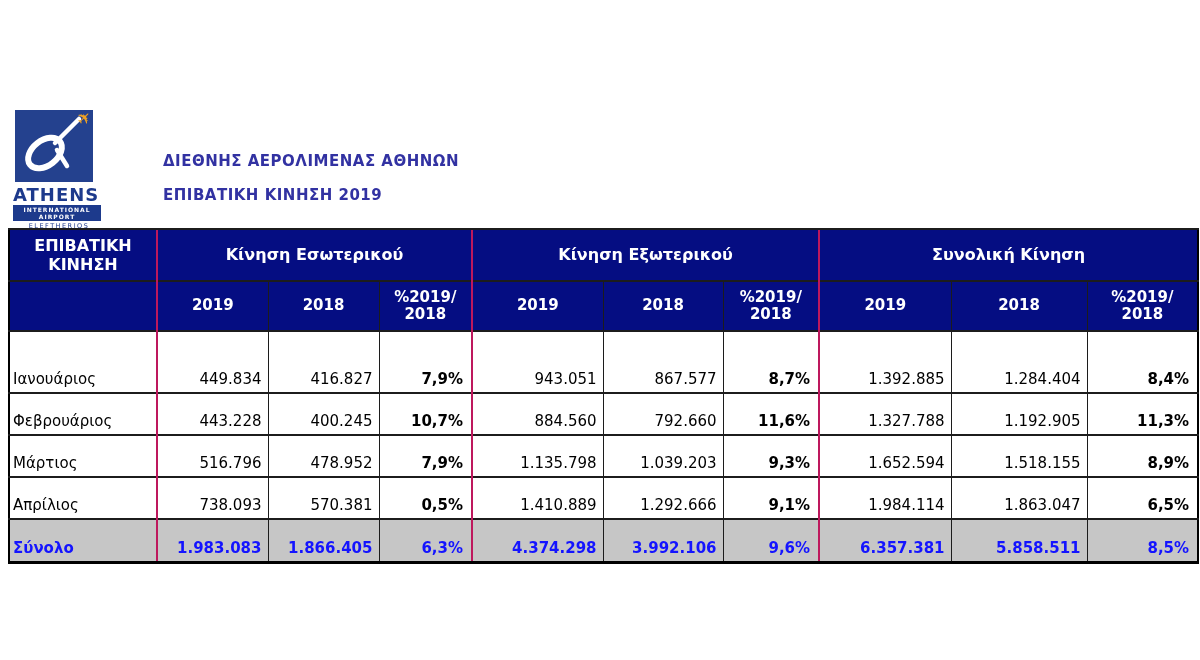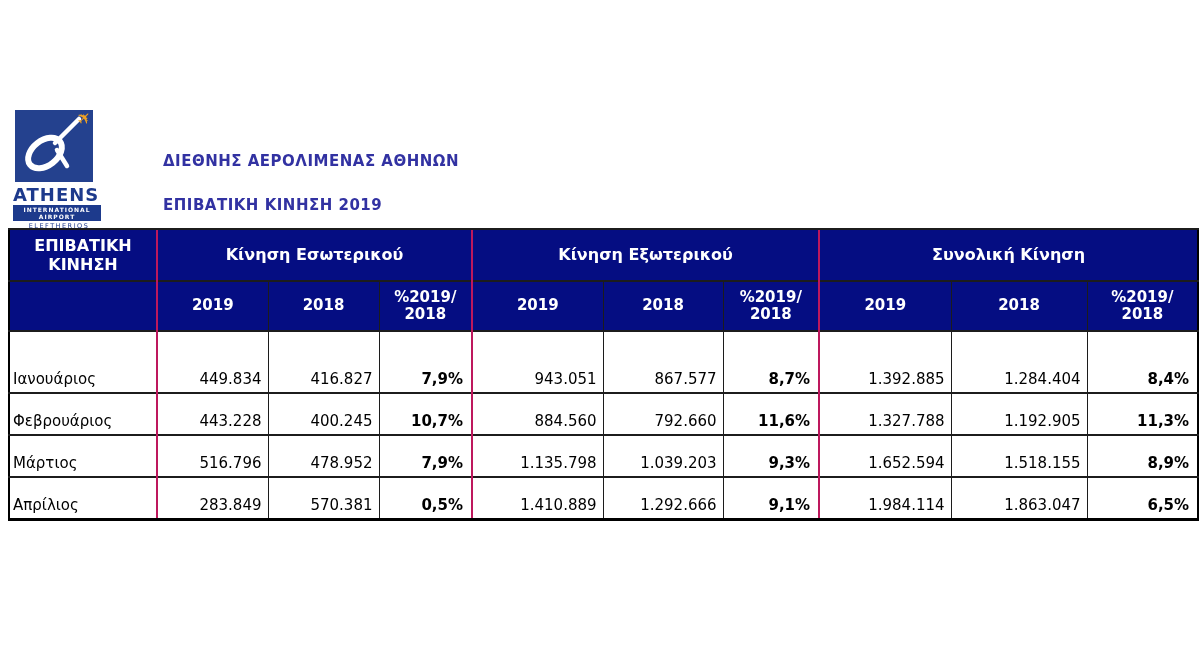--- a/index.html
+++ b/index.html
@@ -38,21 +38,21 @@
     color: #1d3a8c; font-size: 6.5px; letter-spacing: 1.5px;
     margin-top: 1px; text-align: center; width: 92px;
   }
 
   
   .doc-title {
     position: absolute; left: 163px;
     color: #3232a2; font-weight: bold; font-size: 15px; letter-spacing: 0.5px;
   }
   .doc-title.t1 { top: 152px; }
-  .doc-title.t2 { top: 196px; }
+  .doc-title.t2 { top: 186px; }
 
   
   .traffic-table {
     position: absolute; left: 8px; top: 228px;
     border-collapse: collapse; table-layout: fixed; width: 1189px;
     border: 2px solid #000;
     border-bottom-width: 3px;
     font-size: 15px; color: #000;
   }
   .traffic-table td {
@@ -182,27 +182,39 @@
       <td class="num bl2">1.135.798</td>
       <td class="num">1.039.203</td>
       <td class="pct">9,3%</td>
       <td class="num bl2">1.652.594</td>
       <td class="num">1.518.155</td>
       <td class="pct">8,9%</td>
     </tr>
 
     <tr class="r-d">
       <td class="mon">Απρίλιος</td>
-      <td class="num bl2">283.849</td>
+      <td class="num bl2">738.093</td>
       <td class="num">570.381</td>
       <td class="pct">0,5%</td>
       <td class="num bl2">1.410.889</td>
       <td class="num">1.292.666</td>
       <td class="pct">9,1%</td>
       <td class="num bl2">1.984.114</td>
       <td class="num">1.863.047</td>
       <td class="pct">6,5%</td>
     </tr>
 
+    <tr class="r-t">
+      <td class="mon">Σύνολο</td>
+      <td class="num bl2">1.983.083</td>
+      <td class="num">1.866.405</td>
+      <td class="pct">6,3%</td>
+      <td class="num bl2">4.374.298</td>
+      <td class="num">3.992.106</td>
+      <td class="pct">9,6%</td>
+      <td class="num bl2">6.357.381</td>
+      <td class="num">5.858.511</td>
+      <td class="pct">8,5%</td>
+    </tr>
   </tbody>
     </table>
 
 </div>
 
 </body></html>

